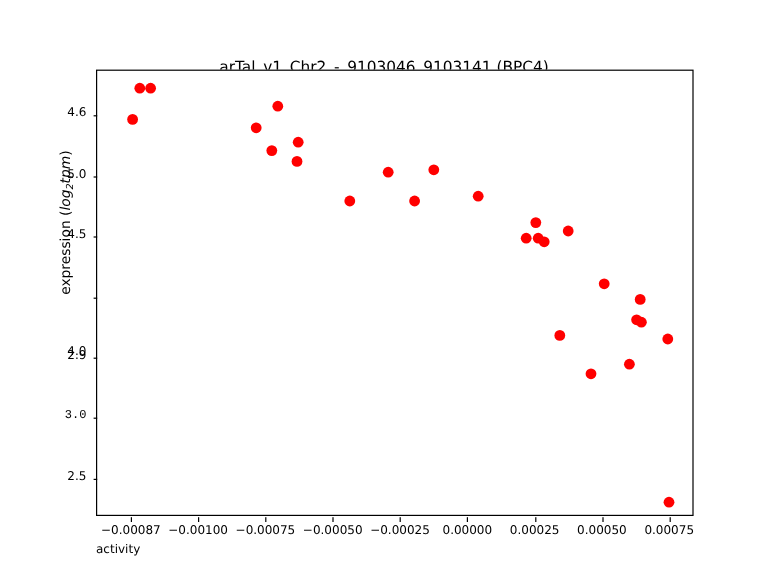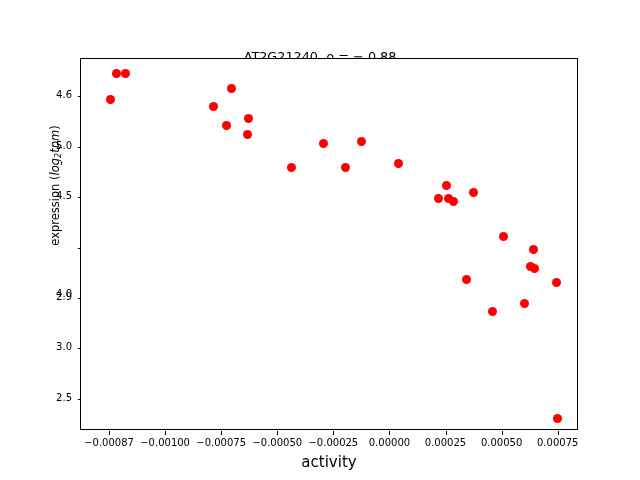--- a/index.html
+++ b/index.html
@@ -97,22 +97,21 @@
     margin-top: -7px;
     white-space: pre;
   }
 
   
   #xlabel {
     position: absolute;
     left: 80px;
     top: 453px;
     width: 498px;
-    text-align: center;
-    font-size: 15px;
+    font-size: 10px;
     color: #000000;
   }
   #ylabel {
     position: absolute;
     left: -95px;
     top: 178px;
     width: 300px;
     text-align: center;
     font-size: 11.5px;
     color: #000000;
@@ -122,21 +121,20 @@
   }
   .sub { font-size: 8px; vertical-align: -0.25em; }
   .ital { font-style: italic; }
 </style>
 </head>
 <body>
 
 <div id="figure">
 
   <div id="title-block">
-    <span class="tline">AT2G21240, ρ = − 0.88</span>
     <span class="tline">arTal_v1_Chr2_-_9103046_9103141 (BPC4)</span>
   </div>
 
   <div id="axes">
     <div id="plot-area">
         <div class="marker" style="left: 35.89px; top: 14.11px; background: rgb(255, 0, 0);"></div>
         <div class="marker" style="left: 44.86px; top: 14.11px; background: rgb(255, 0, 0);"></div>
         <div class="marker" style="left: 29.16px; top: 40.33px; background: rgb(255, 0, 0);"></div>
         <div class="marker" style="left: 150.3px; top: 29.24px; background: rgb(255, 0, 0);"></div>
         <div class="marker" style="left: 132.35px; top: 47.38px; background: rgb(255, 0, 0);"></div>
@@ -178,21 +176,21 @@
         <div class="xticklabel" style="left: 308.45px;">0.00000</div>
         <div class="xtick" style="left: 364.53px;"></div>
         <div class="xticklabel" style="left: 364.53px;">0.00025</div>
         <div class="xtick" style="left: 420.61px;"></div>
         <div class="xticklabel" style="left: 420.61px;">0.00050</div>
         <div class="xtick" style="left: 476.69px;"></div>
         <div class="xticklabel" style="left: 476.69px;">0.00075</div>
         <div class="ytick" style="top: 339.74px;"></div>
         <div class="yticklabel" style="top: 339.74px;">2.5</div>
         <div class="ytick" style="top: 289.33px;"></div>
-        <div class="yticklabel" style="top: 289.33px;">3.0</div>
+        <div class="yticklabel" style="top: 289.33px; font-family: Liberation Mono, monospace;">3.0</div>
         <div class="ytick" style="top: 238.93px;"></div>
         <div class="yticklabel" style="top: 238.93px;">2.9</div>
         <div class="ytick" style="top: 188.52px;"></div>
         <div class="yticklabel" style="top: 188.52px; margin-top: 40px;">4.0</div>
         <div class="ytick" style="top: 138.11px;"></div>
         <div class="yticklabel" style="top: 138.11px;">4.5</div>
         <div class="ytick" style="top: 87.71px;"></div>
         <div class="yticklabel" style="top: 87.71px;">5.0</div>
         <div class="ytick" style="top: 37.3px;"></div>
         <div class="yticklabel" style="top: 37.3px;">4.6</div>

